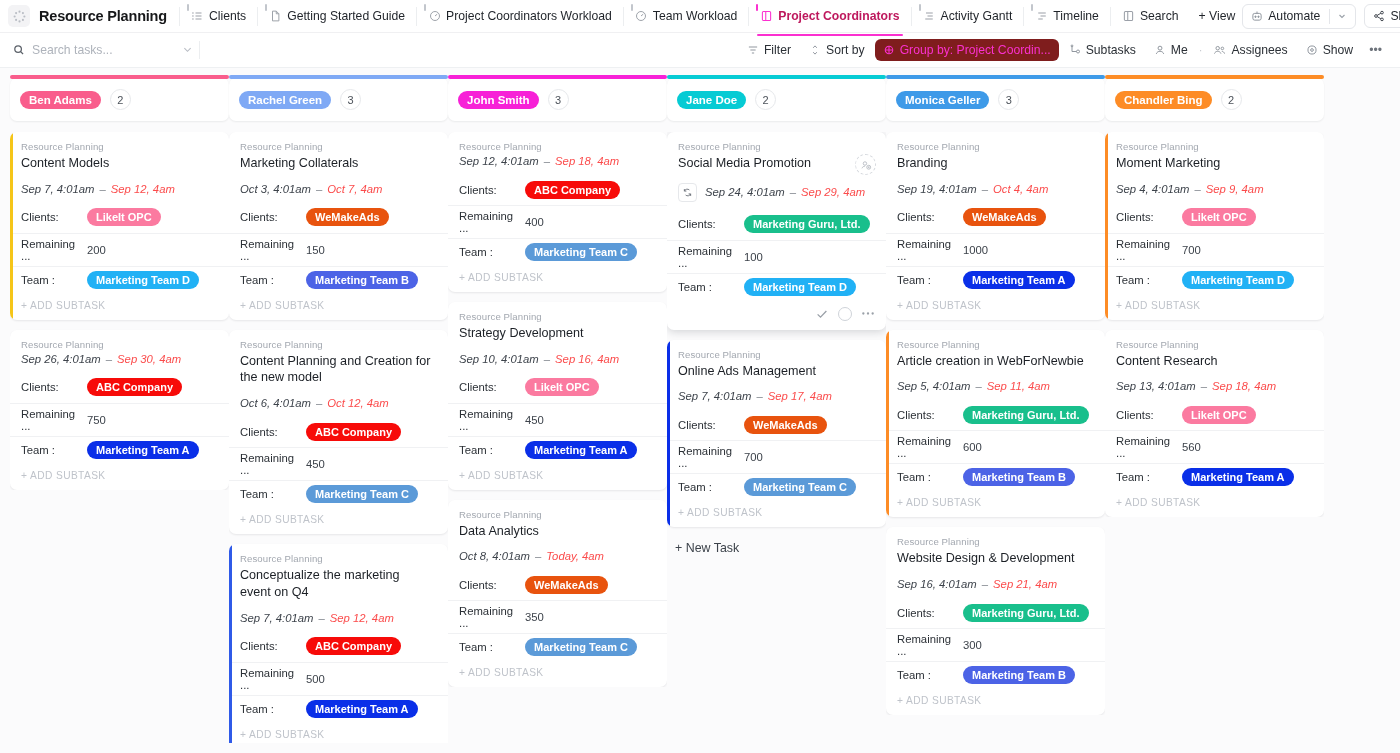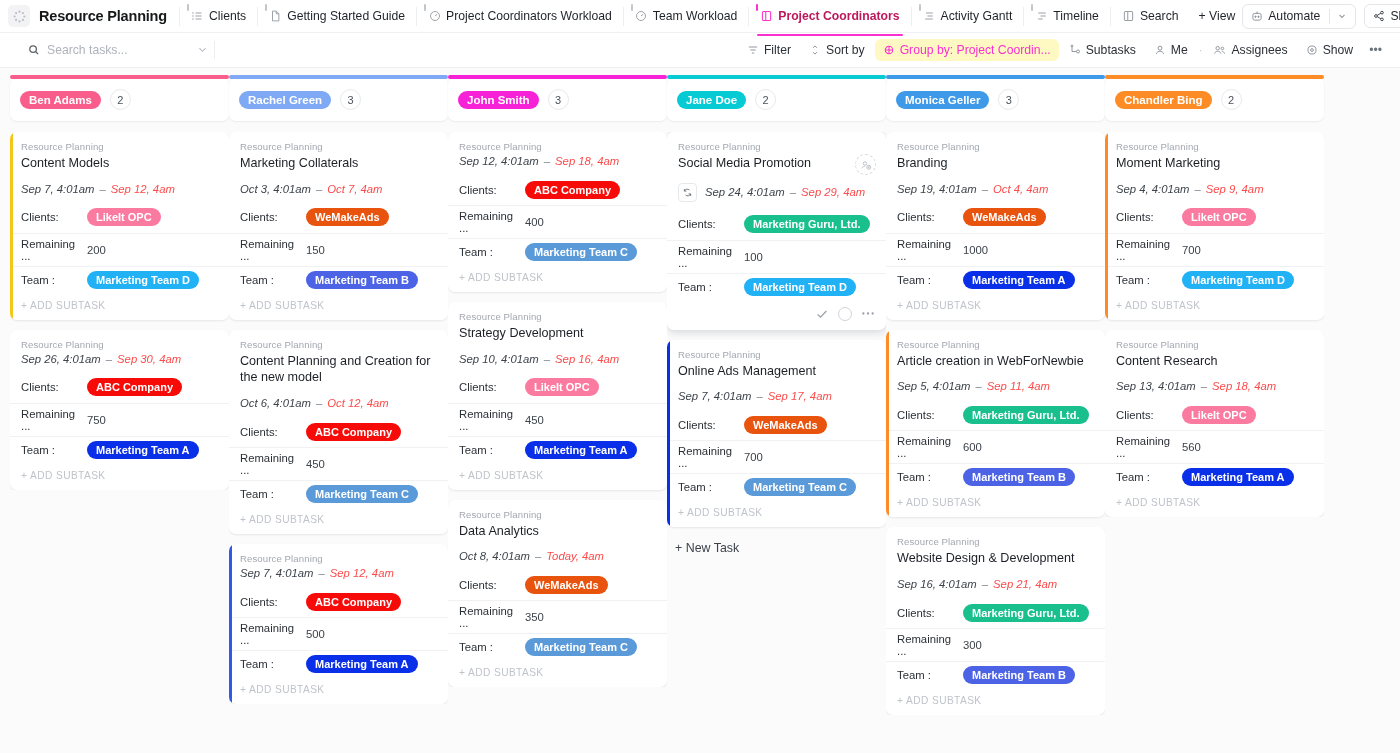--- a/index.html
+++ b/index.html
@@ -57,38 +57,38 @@
     display: flex; align-items: center; gap: 5px;
     border: 1px solid #e4e6ea; border-radius: 6px;
     padding: 4px 8px; font-size: 12.2px; color: #1f2329;
     background: #fff; cursor: pointer; white-space: nowrap;
   }
   .btn-outline .caret-sep { width:1px; height:15px; background:#e4e6ea; margin:0 2px 0 4px; }
 
   
   .filterbar {
     height: 35px; background: #fff; display: flex; align-items: center;
-    padding: 0 12px 0 28px; border-bottom: 1px solid #eef0f2;
+    padding: 0 12px 0 13px; border-bottom: 1px solid #eef0f2;
   }
   .search-wrap { display: flex; align-items: center; gap: 7px; width: 180px; }
   .search-input {
     border: none; outline: none; font-size: 12.2px; color: #3b4048;
     background: transparent; font-family: inherit; width: 120px;
   }
   .search-input::placeholder { color: #aeb3bb; }
   .search-caret { color:#b8bcc4; margin-left:auto; }
   .fb-sep { width:1px; height:18px; background:#eceef0; margin-left:6px; }
   .filterbar-right { margin-left: auto; display: flex; align-items: center; gap: 2px; }
   .fb-item {
     display:flex; align-items:center; gap:5px; padding:4px 8px;
     font-size:12.2px; color:#2b3036; border-radius:6px; cursor:pointer;
     white-space:nowrap;
   }
   .fb-item .fi { color:#8e949c; display:flex; align-items:center; }
-  .fb-item.pill { background:#fef9c3; color:#fb30d0; }
+  .fb-item.pill { background:#7f1d1d; color:#fb30d0; }
   .fb-item.pill .fi { color:#fb30d0; }
   .fb-dot { color:#c6cad0; font-size:11px; padding:0 1px; }
 
   
   .board {
     display: flex; padding: 10px;
     height: calc(753px - 33px - 35px);
     overflow: hidden;
   }
   .column { width: 219px; flex: none; display: flex; flex-direction: column; }
@@ -532,20 +532,21 @@
           <span class="field-label">Team :</span>
           <span class="tag" style="background:#5b9ad8;">Marketing Team C</span>
         </div>
         <div class="card-foot">+ ADD SUBTASK</div>
       </div>
 
       <div class="card" style="--cbar:#2f5ae8;">
         <div class="bar"></div>
         <div class="card-inner">
           <div class="card-crumb">Resource Planning</div>
+          <div class="card-title">Conceptualize the marketing event on Q4</div>
           <div class="card-dates">
             <span>Sep 7, 4:01am</span>
             <span class="dash">–</span>
             <span class="date-end">Sep 12, 4am</span>
           </div>
         </div>
         <div class="card-field first">
           <span class="field-label">Clients:</span>
           <span class="tag" style="background:#f70b09;">ABC Company</span>
         </div>

